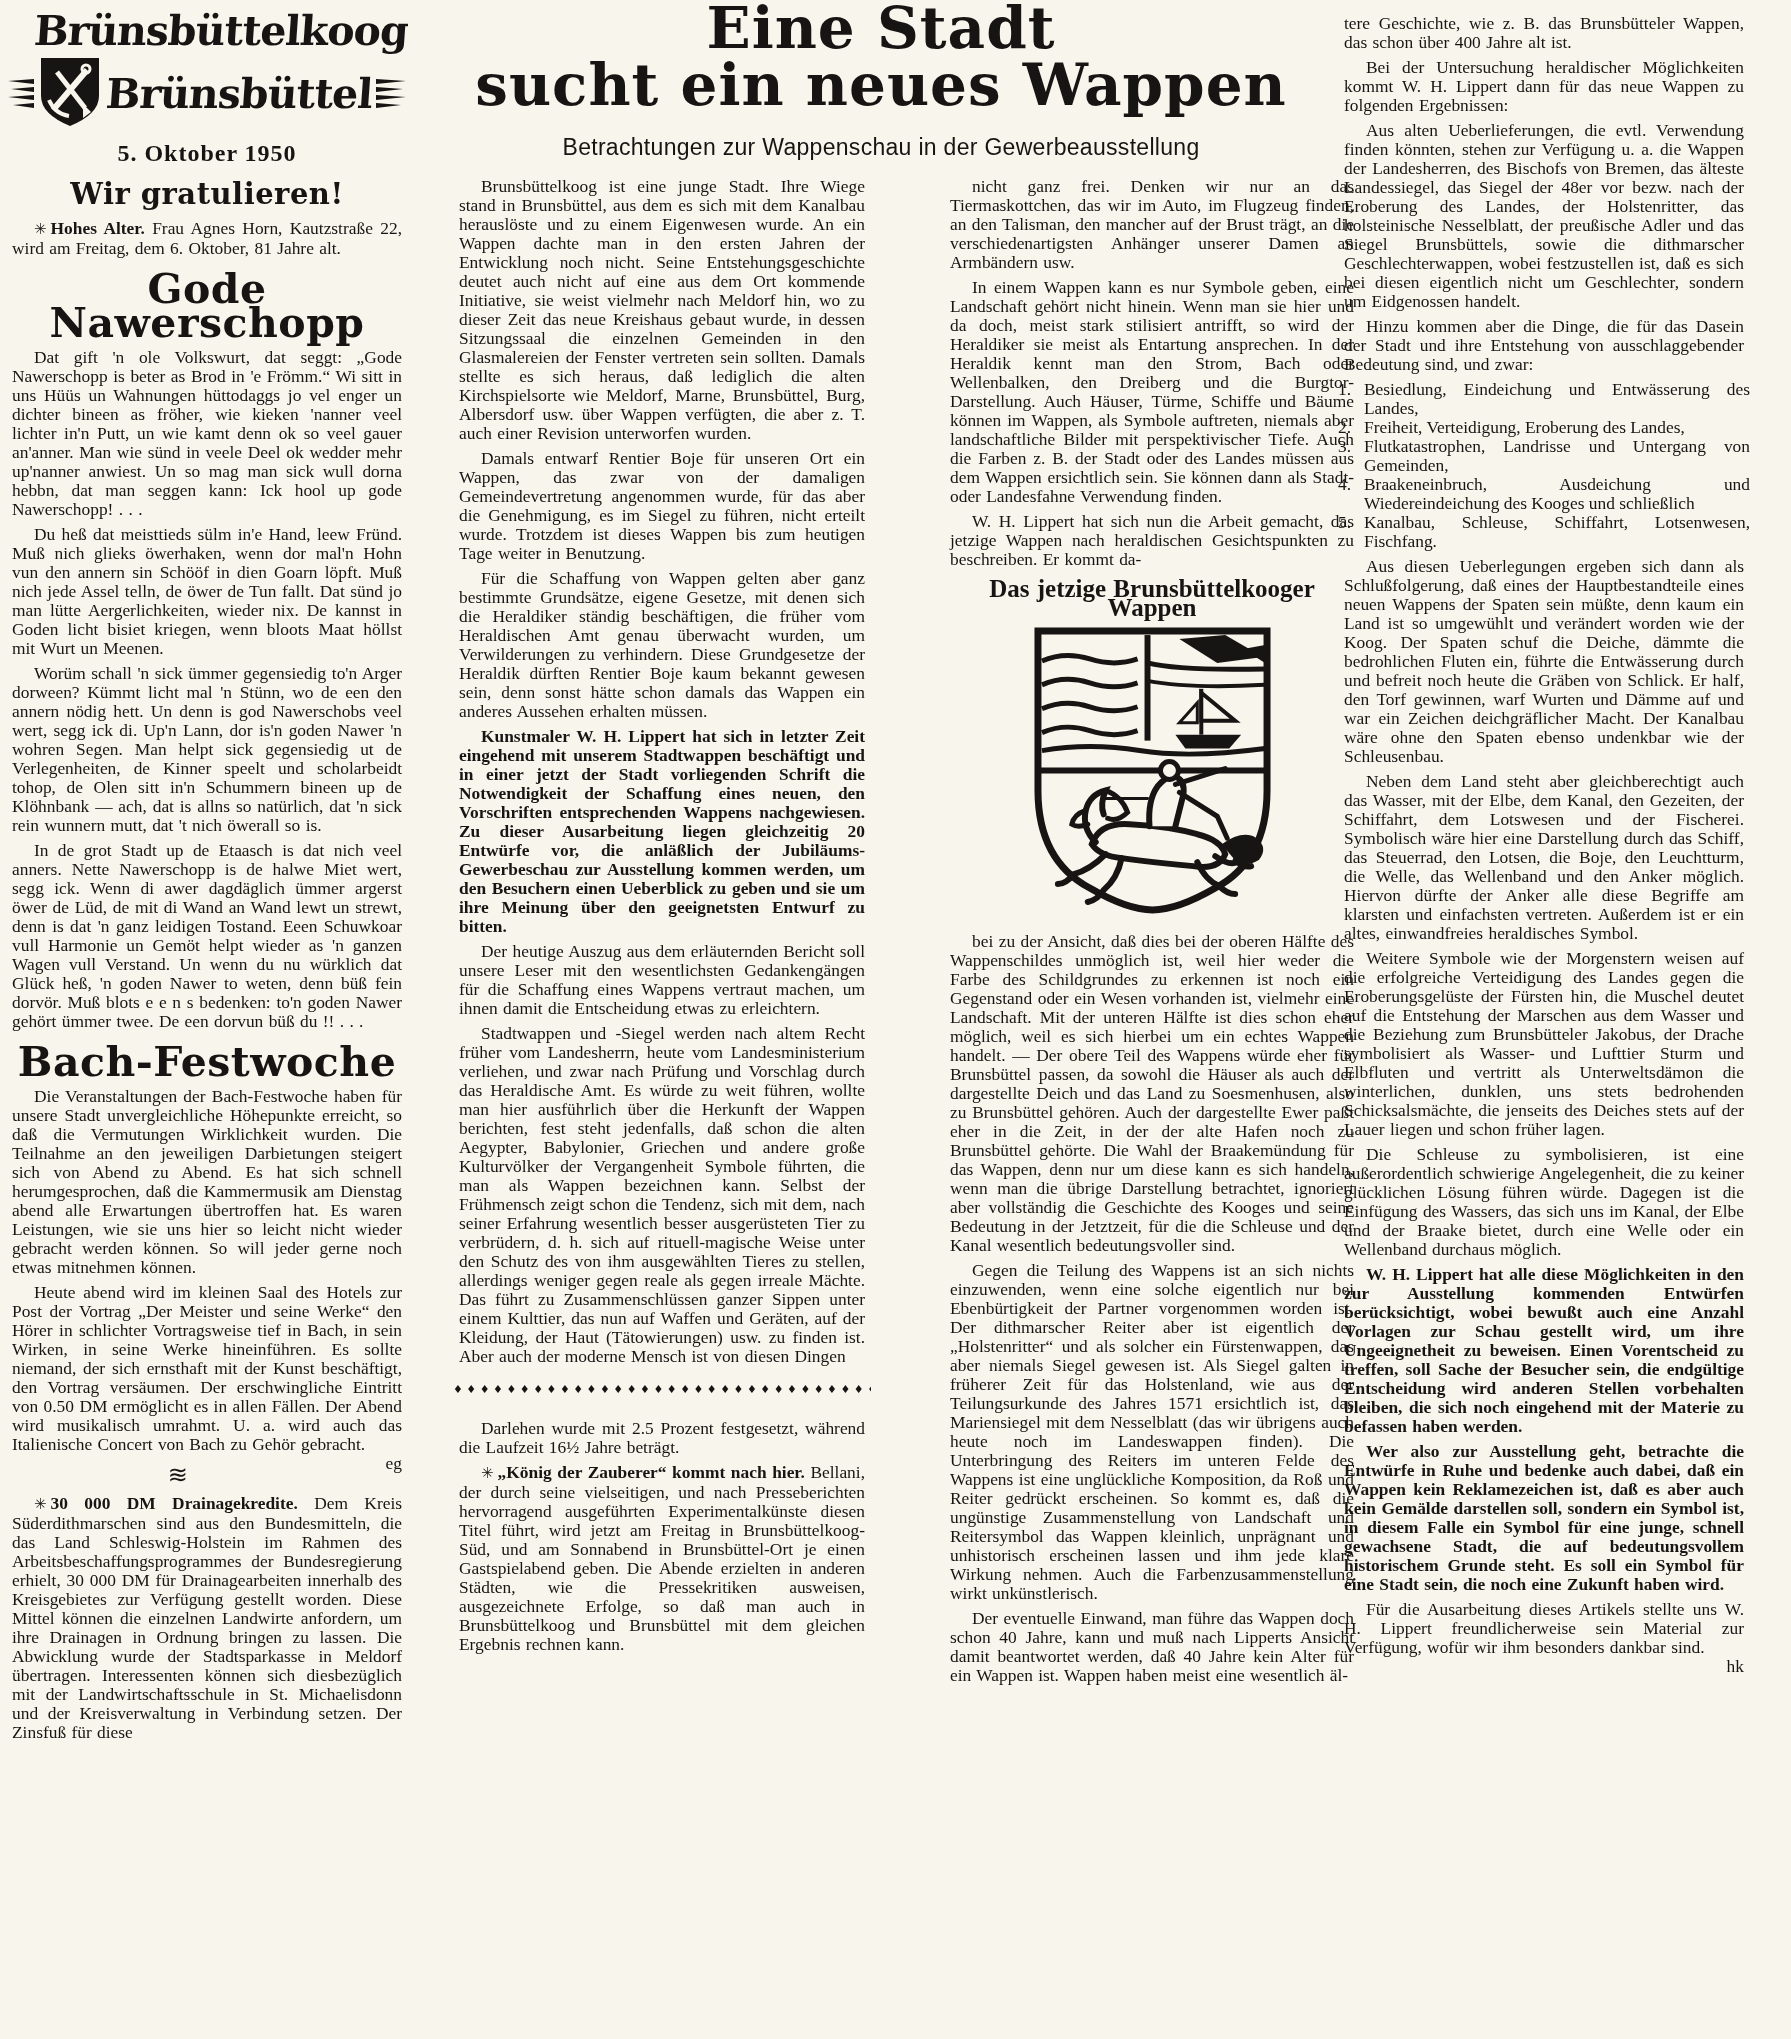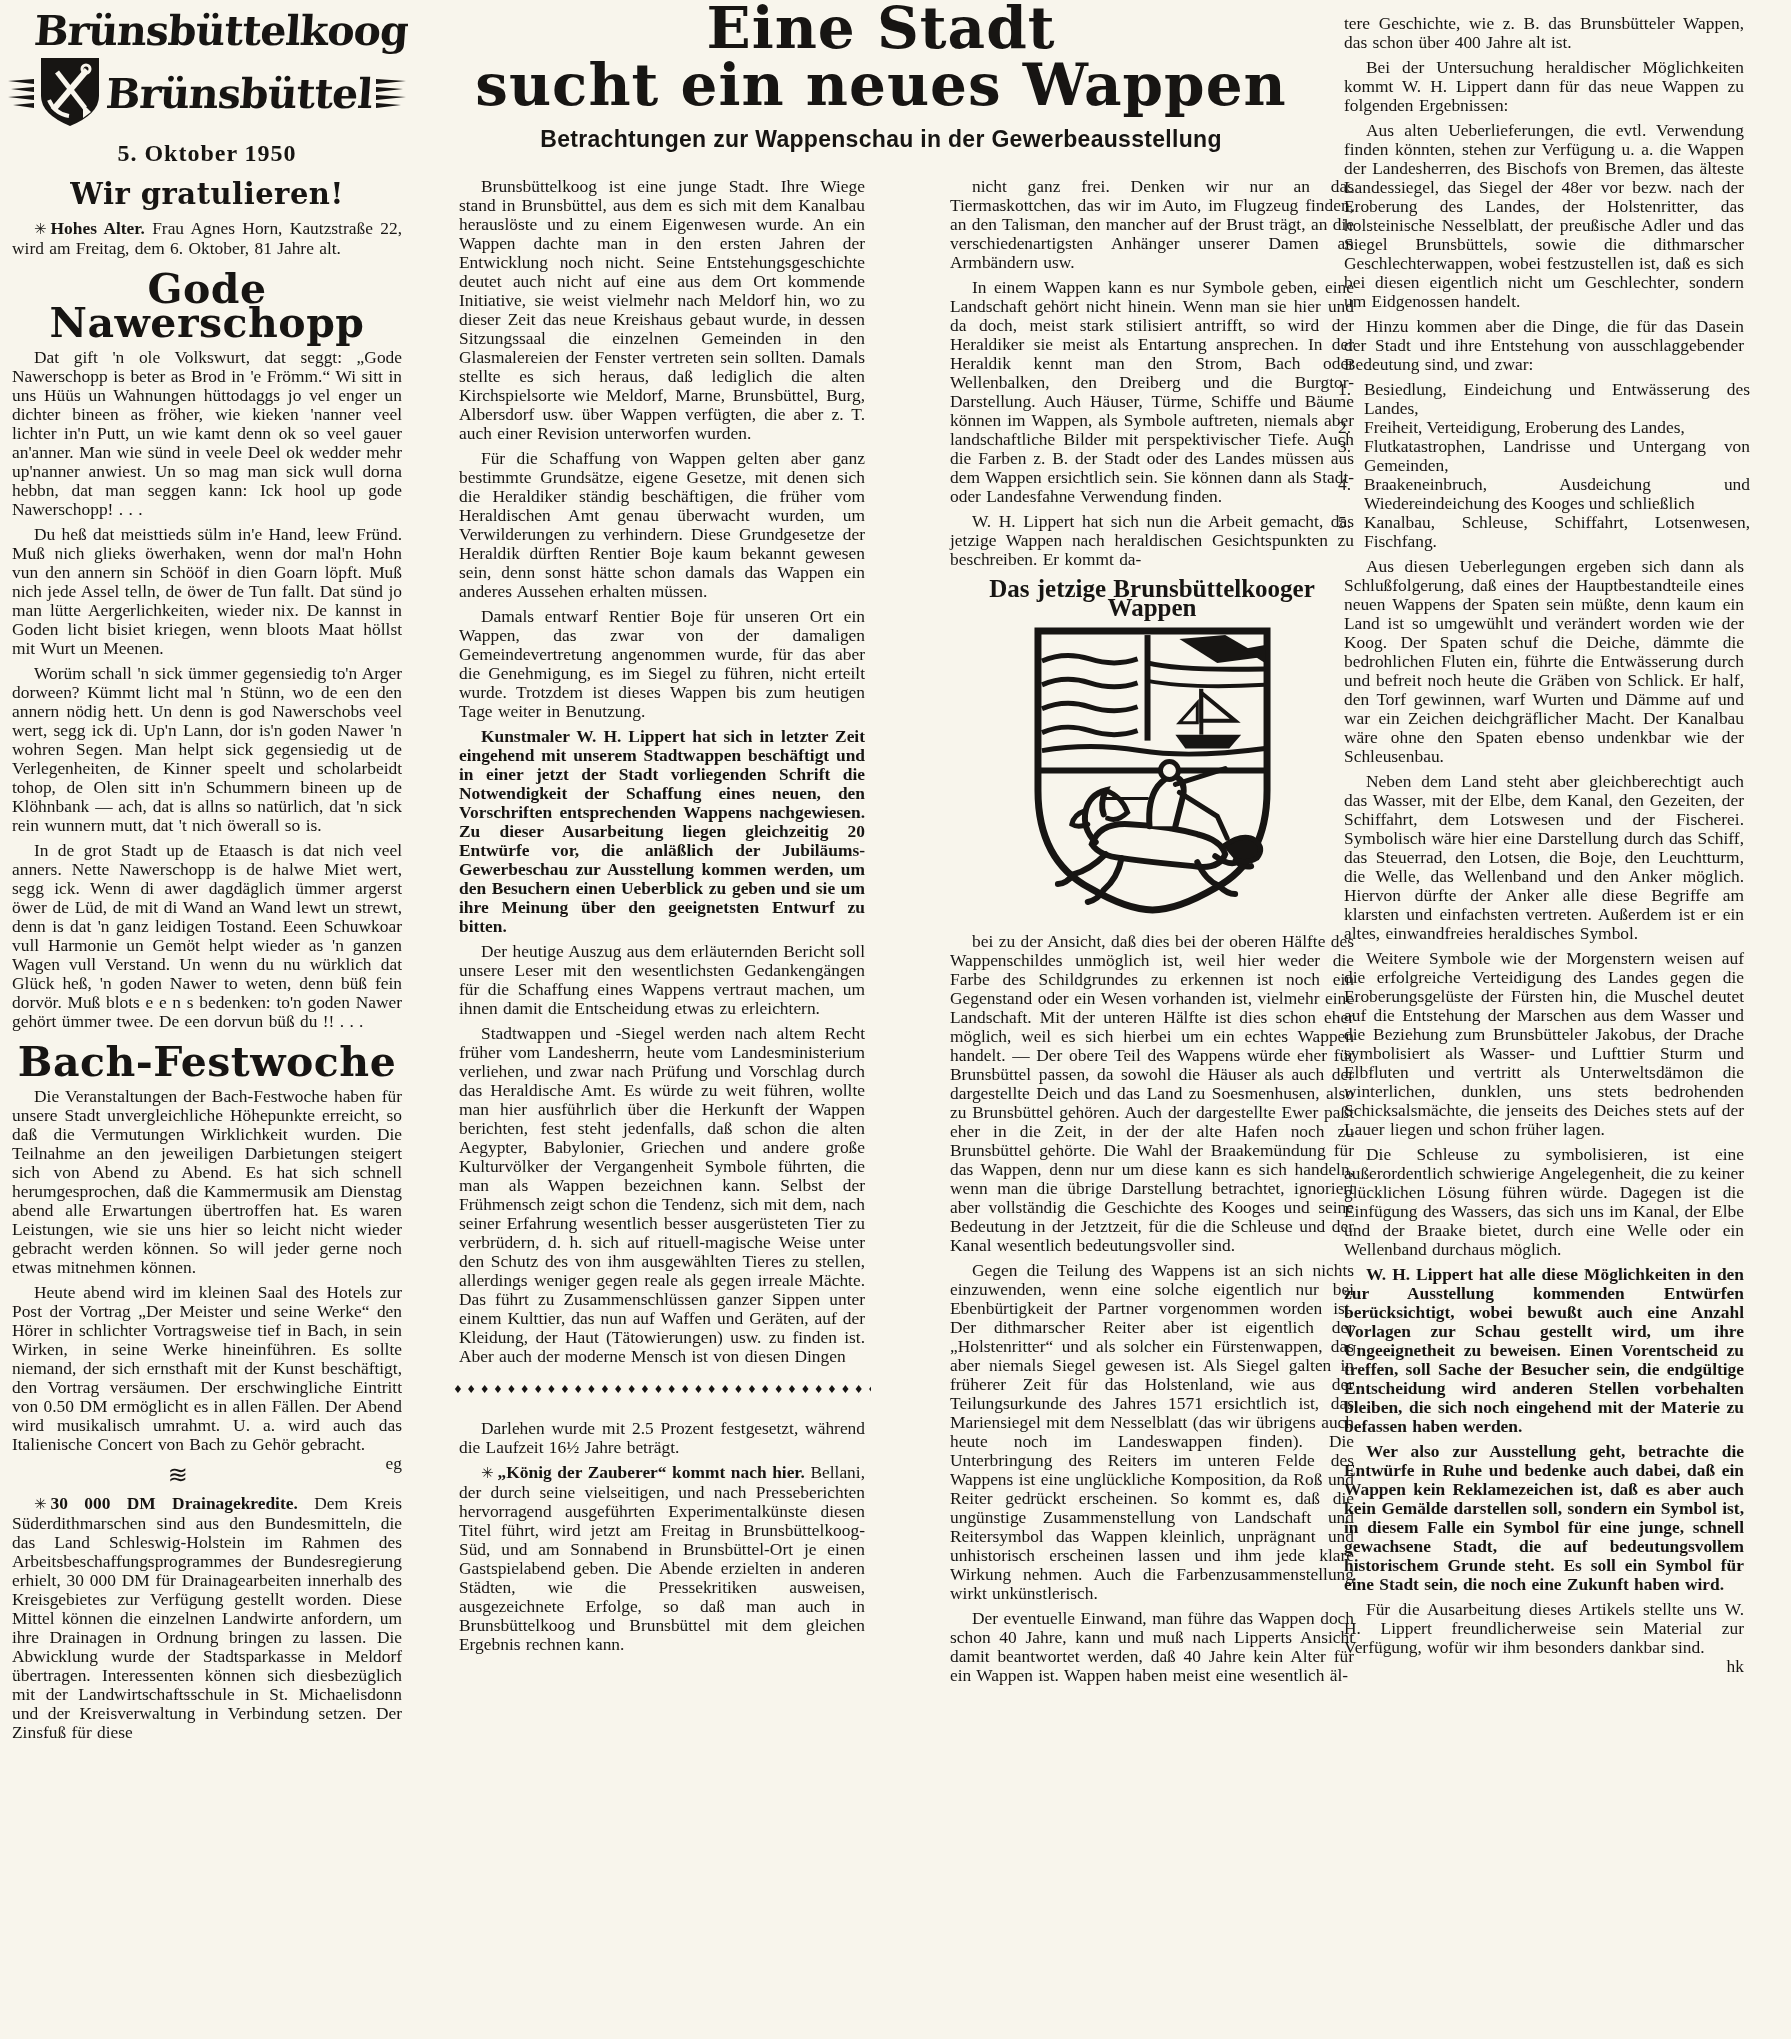--- a/index.html
+++ b/index.html
@@ -37,22 +37,22 @@
     font-size:41px; letter-spacing:-1px; transform:skewX(-4deg); white-space:nowrap;
   }
   .mast-date { text-align:center; font-weight:bold; font-size:24px; margin-top:12px; letter-spacing:1px; }
   
   .headline-block { position:absolute; left:438px; top:0; width:886px; text-align:center; }
   .headline {
     font-family:"DejaVu Serif", serif; font-weight:bold;
     font-size:58px; line-height:57px; letter-spacing:1px; white-space:nowrap;
   }
   .subhead {
-    font-family:"Liberation Sans", sans-serif; font-weight:bold;
-    font-size:23px; margin-top:12px; letter-spacing:0.3px;text-align:center;
+    font-family:"Liberation Sans", sans-serif; font-weight:normal;
+    font-size:23px; margin-top:20px; letter-spacing:0.3px;text-align:center;
   }
   
   .squiggle { text-align:center; text-indent:0 !important; font-family:"DejaVu Sans",sans-serif;
               font-size:24px; line-height:26px; margin:8px 0 6px 0 !important; }
   .diamonds { text-align:center; text-indent:0 !important; white-space:nowrap; overflow:hidden;
               font-family:"DejaVu Sans",sans-serif; font-size:11px; letter-spacing:3.5px;
               margin:14px 0 20px 0 !important; }
   
   .caption { font-weight:bold; text-align:center; text-indent:0 !important;
              font-size:25px; margin:10px 0 6px 0 !important; }
@@ -130,22 +130,22 @@
   </div>
 
   <div class="headline-block">
     <div class="headline">Eine Stadt</div>
     <div class="headline">sucht ein neues Wappen</div>
     <div class="subhead">Betrachtungen zur Wappenschau in der Gewerbeausstellung</div>
   </div>
 
   <div class="col body-text" style="left:453px; top:171px; width:418px; height:1863px;">
     <p>Brunsbüttelkoog ist eine junge Stadt. Ihre Wiege stand in Brunsbüttel, aus dem es sich mit dem Kanalbau herauslöste und zu einem Eigenwesen wurde. An ein Wappen dachte man in den ersten Jahren der Entwicklung noch nicht. Seine Entstehungsgeschichte deutet auch nicht auf eine aus dem Ort kommende Initiative, sie weist vielmehr nach Meldorf hin, wo zu dieser Zeit das neue Kreishaus gebaut wurde, in dessen Sitzungssaal die einzelnen Gemeinden in den Glasmalereien der Fenster vertreten sein sollten. Damals stellte es sich heraus, daß lediglich die alten Kirchspielsorte wie Meldorf, Marne, Brunsbüttel, Burg, Albersdorf usw. über Wappen verfügten, die aber z. T. auch einer Revision unterworfen wurden.</p>
+    <p>Damals entwarf Rentier Boje für unseren Ort ein Wappen, das zwar von der damaligen Gemeindevertretung angenommen wurde, für das aber die Genehmigung, es im Siegel zu führen, nicht erteilt wurde. Trotzdem ist dieses Wappen bis zum heutigen Tage weiter in Benutzung.</p>
     <p>Für die Schaffung von Wappen gelten aber ganz bestimmte Grundsätze, eigene Gesetze, mit denen sich die Heraldiker ständig beschäftigen, die früher vom Heraldischen Amt genau überwacht wurden, um Verwilderungen zu verhindern. Diese Grundgesetze der Heraldik dürften Rentier Boje kaum bekannt gewesen sein, denn sonst hätte schon damals das Wappen ein anderes Aussehen erhalten müssen.</p>
-    <p>Damals entwarf Rentier Boje für unseren Ort ein Wappen, das zwar von der damaligen Gemeindevertretung angenommen wurde, für das aber die Genehmigung, es im Siegel zu führen, nicht erteilt wurde. Trotzdem ist dieses Wappen bis zum heutigen Tage weiter in Benutzung.</p>
     <p class="bold-para">Kunstmaler W. H. Lippert hat sich in letzter Zeit eingehend mit unserem Stadtwappen beschäftigt und in einer jetzt der Stadt vorliegenden Schrift die Notwendigkeit der Schaffung eines neuen, den Vorschriften entsprechenden Wappens nachgewiesen. Zu dieser Ausarbeitung liegen gleichzeitig 20 Entwürfe vor, die anläßlich der Jubiläums-Gewerbeschau zur Ausstellung kommen werden, um den Besuchern einen Ueberblick zu geben und sie um ihre Meinung über den geeignetsten Entwurf zu bitten.</p>
     <p>Der heutige Auszug aus dem erläuternden Bericht soll unsere Leser mit den wesentlichsten Gedankengängen für die Schaffung eines Wappens vertraut machen, um ihnen damit die Entscheidung etwas zu erleichtern.</p>
     <p>Stadtwappen und -Siegel werden nach altem Recht früher vom Landesherrn, heute vom Landesministerium verliehen, und zwar nach Prüfung und Vorschlag durch das Heraldische Amt. Es würde zu weit führen, wollte man hier ausführlich über die Herkunft der Wappen berichten, fest steht jedenfalls, daß schon die alten Aegypter, Babylonier, Griechen und andere große Kulturvölker der Vergangenheit Symbole führten, die man als Wappen bezeichnen kann. Selbst der Frühmensch zeigt schon die Tendenz, sich mit dem, nach seiner Erfahrung wesentlich besser ausgerüsteten Tier zu verbrüdern, d. h. sich auf rituell-magische Weise unter den Schutz des von ihm ausgewählten Tieres zu stellen, allerdings weniger gegen reale als gegen irreale Mächte. Das führt zu Zusammenschlüssen ganzer Sippen unter einem Kulttier, das nun auf Waffen und Geräten, auf der Kleidung, der Haut (Tätowierungen) usw. zu finden ist. Aber auch der moderne Mensch ist von diesen Dingen</p>
     <p class="diamonds">♦♦♦♦♦♦♦♦♦♦♦♦♦♦♦♦♦♦♦♦♦♦♦♦♦♦♦♦♦♦♦♦♦♦♦♦♦♦♦♦♦♦♦♦♦♦♦♦♦♦</p>
     <p>Darlehen wurde mit 2.5 Prozent festgesetzt, während die Laufzeit 16½ Jahre beträgt.</p>
     <p>
       <span class="star">✳</span><span class="lead">„König der Zauberer“ kommt nach hier.</span><span> Bellani, der durch seine vielseitigen, und nach Presseberichten hervorragend ausgeführten Experimentalkünste diesen Titel führt, wird jetzt am Freitag in Brunsbüttelkoog-Süd, und am Sonnabend in Brunsbüttel-Ort je einen Gastspielabend geben. Die Abende erzielten in anderen Städten, wie die Pressekritiken ausweisen, ausgezeichnete Erfolge, so daß man auch in Brunsbüttelkoog und Brunsbüttel mit dem gleichen Ergebnis rechnen kann.</span>
     </p>
   </div>
 

